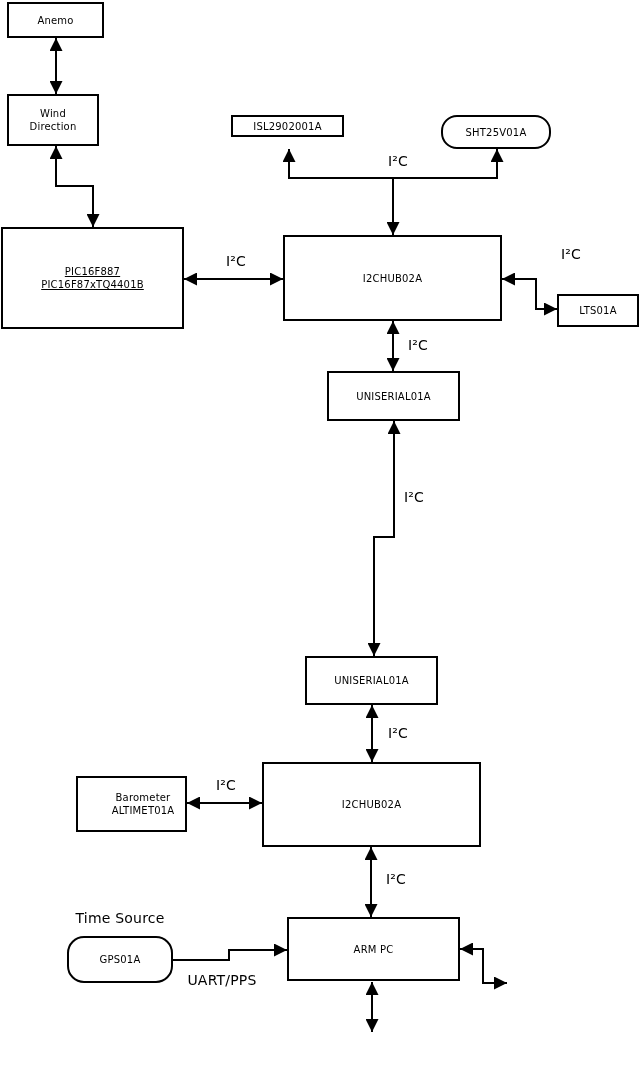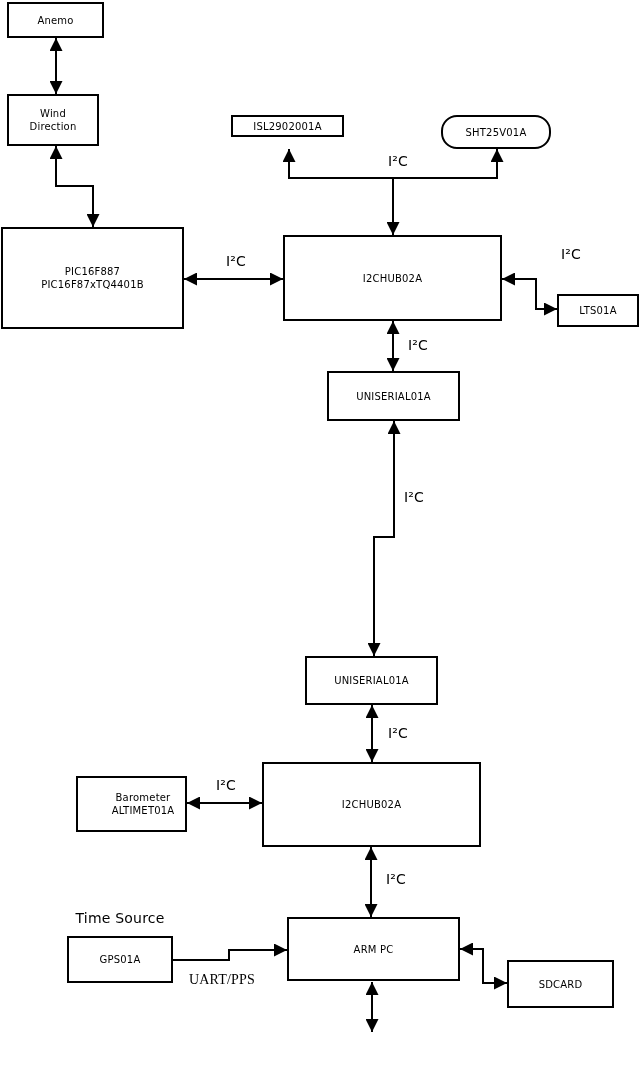--- a/index.html
+++ b/index.html
@@ -80,21 +80,21 @@
 
   <div class="node" style="left:7px; top:2px; width:97px; height:36px;">
     <span class="node-label">Anemo</span>
   </div>
 
   <div class="node" style="left:7px; top:94px; width:92px; height:52px;">
     <span class="node-label">Wind
 Direction</span>
   </div>
 
-  <div class="node" style="left:1px; top:227px; width:183px; height:102px;">
+  <div class="node" style="left:1px; top:227px; width:183px; height:102px;text-decoration:underline;">
     <span class="node-label">PIC16F887
 PIC16F87xTQ4401B</span>
   </div>
 
   <div class="node" style="left:231px; top:115px; width:113px; height:22px;">
     <span class="node-label">ISL2902001A</span>
   </div>
 
   <div class="node" style="left:441px; top:115px; width:110px; height:34px;border-radius:16px;">
     <span class="node-label">SHT25V01A</span>
@@ -118,37 +118,34 @@
 
   <div class="node" style="left:262px; top:762px; width:219px; height:85px;">
     <span class="node-label">I2CHUB02A</span>
   </div>
 
   <div class="node" style="left:76px; top:776px; width:111px; height:56px;padding-left:23px;">
     <span class="node-label">Barometer
 ALTIMET01A</span>
   </div>
 
-  <div class="node" style="left:67px; top:936px; width:106px; height:47px;">
+  <div class="node" style="left:67px; top:936px; width:106px; height:47px;border-radius:17px;">
     <span class="node-label">GPS01A</span>
   </div>
 
   <div class="node" style="left:287px; top:917px; width:173px; height:64px;">
     <span class="node-label">ARM PC</span>
   </div>
 
-  <div class="node" style="left:507px; top:960px; width:107px; height:48px;">
-    <span class="node-label">SDCARD</span>
-  </div>
 
 
   <span class="edge-label" style="left:398px; top:161px;">I²C</span>
   <span class="edge-label" style="left:236px; top:261px;">I²C</span>
   <span class="edge-label" style="left:571px; top:254px;">I²C</span>
   <span class="edge-label" style="left:418px; top:345px;">I²C</span>
   <span class="edge-label" style="left:414px; top:497px;">I²C</span>
   <span class="edge-label" style="left:398px; top:733px;">I²C</span>
   <span class="edge-label" style="left:226px; top:785px;">I²C</span>
   <span class="edge-label" style="left:396px; top:879px;">I²C</span>
-  <span class="edge-label" style="left:222px; top:980px;font-family:Liberation Serif, serif;">UART/PPS</span>
+  <span class="edge-label" style="left:222px; top:980px;">UART/PPS</span>
   <span class="edge-label" style="left:120px; top:918px;">Time Source</span>
 
 </div>
 
 </body></html>

